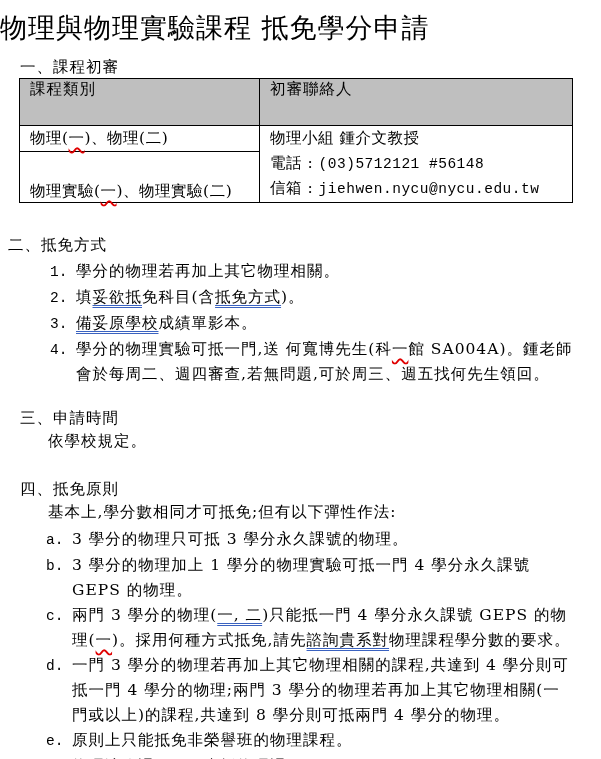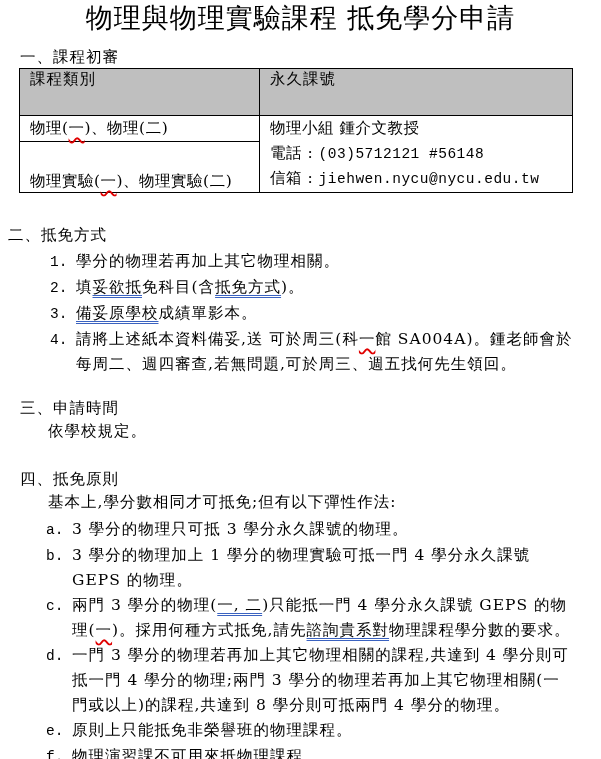--- a/index.html
+++ b/index.html
@@ -3,21 +3,21 @@
 <meta charset="utf-8">
 <style>
   html,body{margin:0;padding:0;}
   body{
     width:601px;height:759px;background:#ffffff;color:#000;
     font-family:"DejaVu Serif","Liberation Serif",serif;
     overflow:hidden;
   }
   .page{width:601px;height:759px;position:relative;}
   .doc-title{
-    text-align:center;font-size:27px;line-height:36px;
+    font-size:27px;line-height:36px;padding-top:10px;
     letter-spacing:1px;font-weight:500;
   }
   .sec-heading{
     font-size:15.5px;line-height:22px;margin-left:20px;letter-spacing:1px;
   }
   .h1{margin-top:10px;}
   .h2{margin-top:31px;margin-left:8px;}
   .h3{margin-top:20px;}
   .h4{margin-top:24px;}
   table.review{
@@ -59,21 +59,21 @@
   <div class="sec-heading h1">一、課程初審</div>
 
   <table class="review">
     <colgroup>
         <col style="width:240px">
         <col style="width:313px">
       </colgroup>
     <tbody>
         <tr>
       <td class="hdr">課程類別</td>
-      <td class="hdr">永久課號</td>
+      <td class="hdr">初審聯絡人</td>
     </tr>
     <tr>
       <td class="course-cell-1"><span>物理(</span><span class="spell-err">一</span><span>)、物理(二)</span></td>
       <td class="contact-cell" rowspan="2">
         <div>物理小組 鍾介文教授</div>
         <div><span>電話 : </span><span class="latin">(03)5712121 #56148</span></div>
         <div><span>信箱 : </span><span class="latin">jiehwen.nycu@nycu.edu.tw</span></div>
       </td>
     </tr>
     <tr>
@@ -91,21 +91,21 @@
     <div class="li">
       <span class="num">2.</span>
       <span class="txt"><span>填</span><span class="gram-err">妥欲抵</span><span>免科目(含</span><span class="gram-err">抵免方式</span><span>)。</span></span>
     </div>
     <div class="li">
       <span class="num">3.</span>
       <span class="txt"><span class="gram-err">備妥原學校</span><span>成績單影本。</span></span>
     </div>
     <div class="li">
       <span class="num">4.</span>
-      <span class="txt"><span>請將上述紙本資料備妥,送 可於周三(科</span><span class="spell-err">一</span><span>館 SA004A)。鍾老師會於每周二、週四審查,若無問題,可於周三、週五找何先生領回。</span></span>
+      <span class="txt"><span>學分的物理實驗可抵一門,送 何寬博先生(科</span><span class="spell-err">一</span><span>館 SA004A)。鍾老師會於每周二、週四審查,若無問題,可於周三、週五找何先生領回。</span></span>
     </div>
   </div>
 
   <div class="sec-heading h3">三、申請時間</div>
   <div class="body-line">依學校規定。</div>
 
   <div class="sec-heading h4">四、抵免原則</div>
   <div class="body-line">基本上,學分數相同才可抵免;但有以下彈性作法:</div>
   <div class="list-alpha">
     <div class="li">

